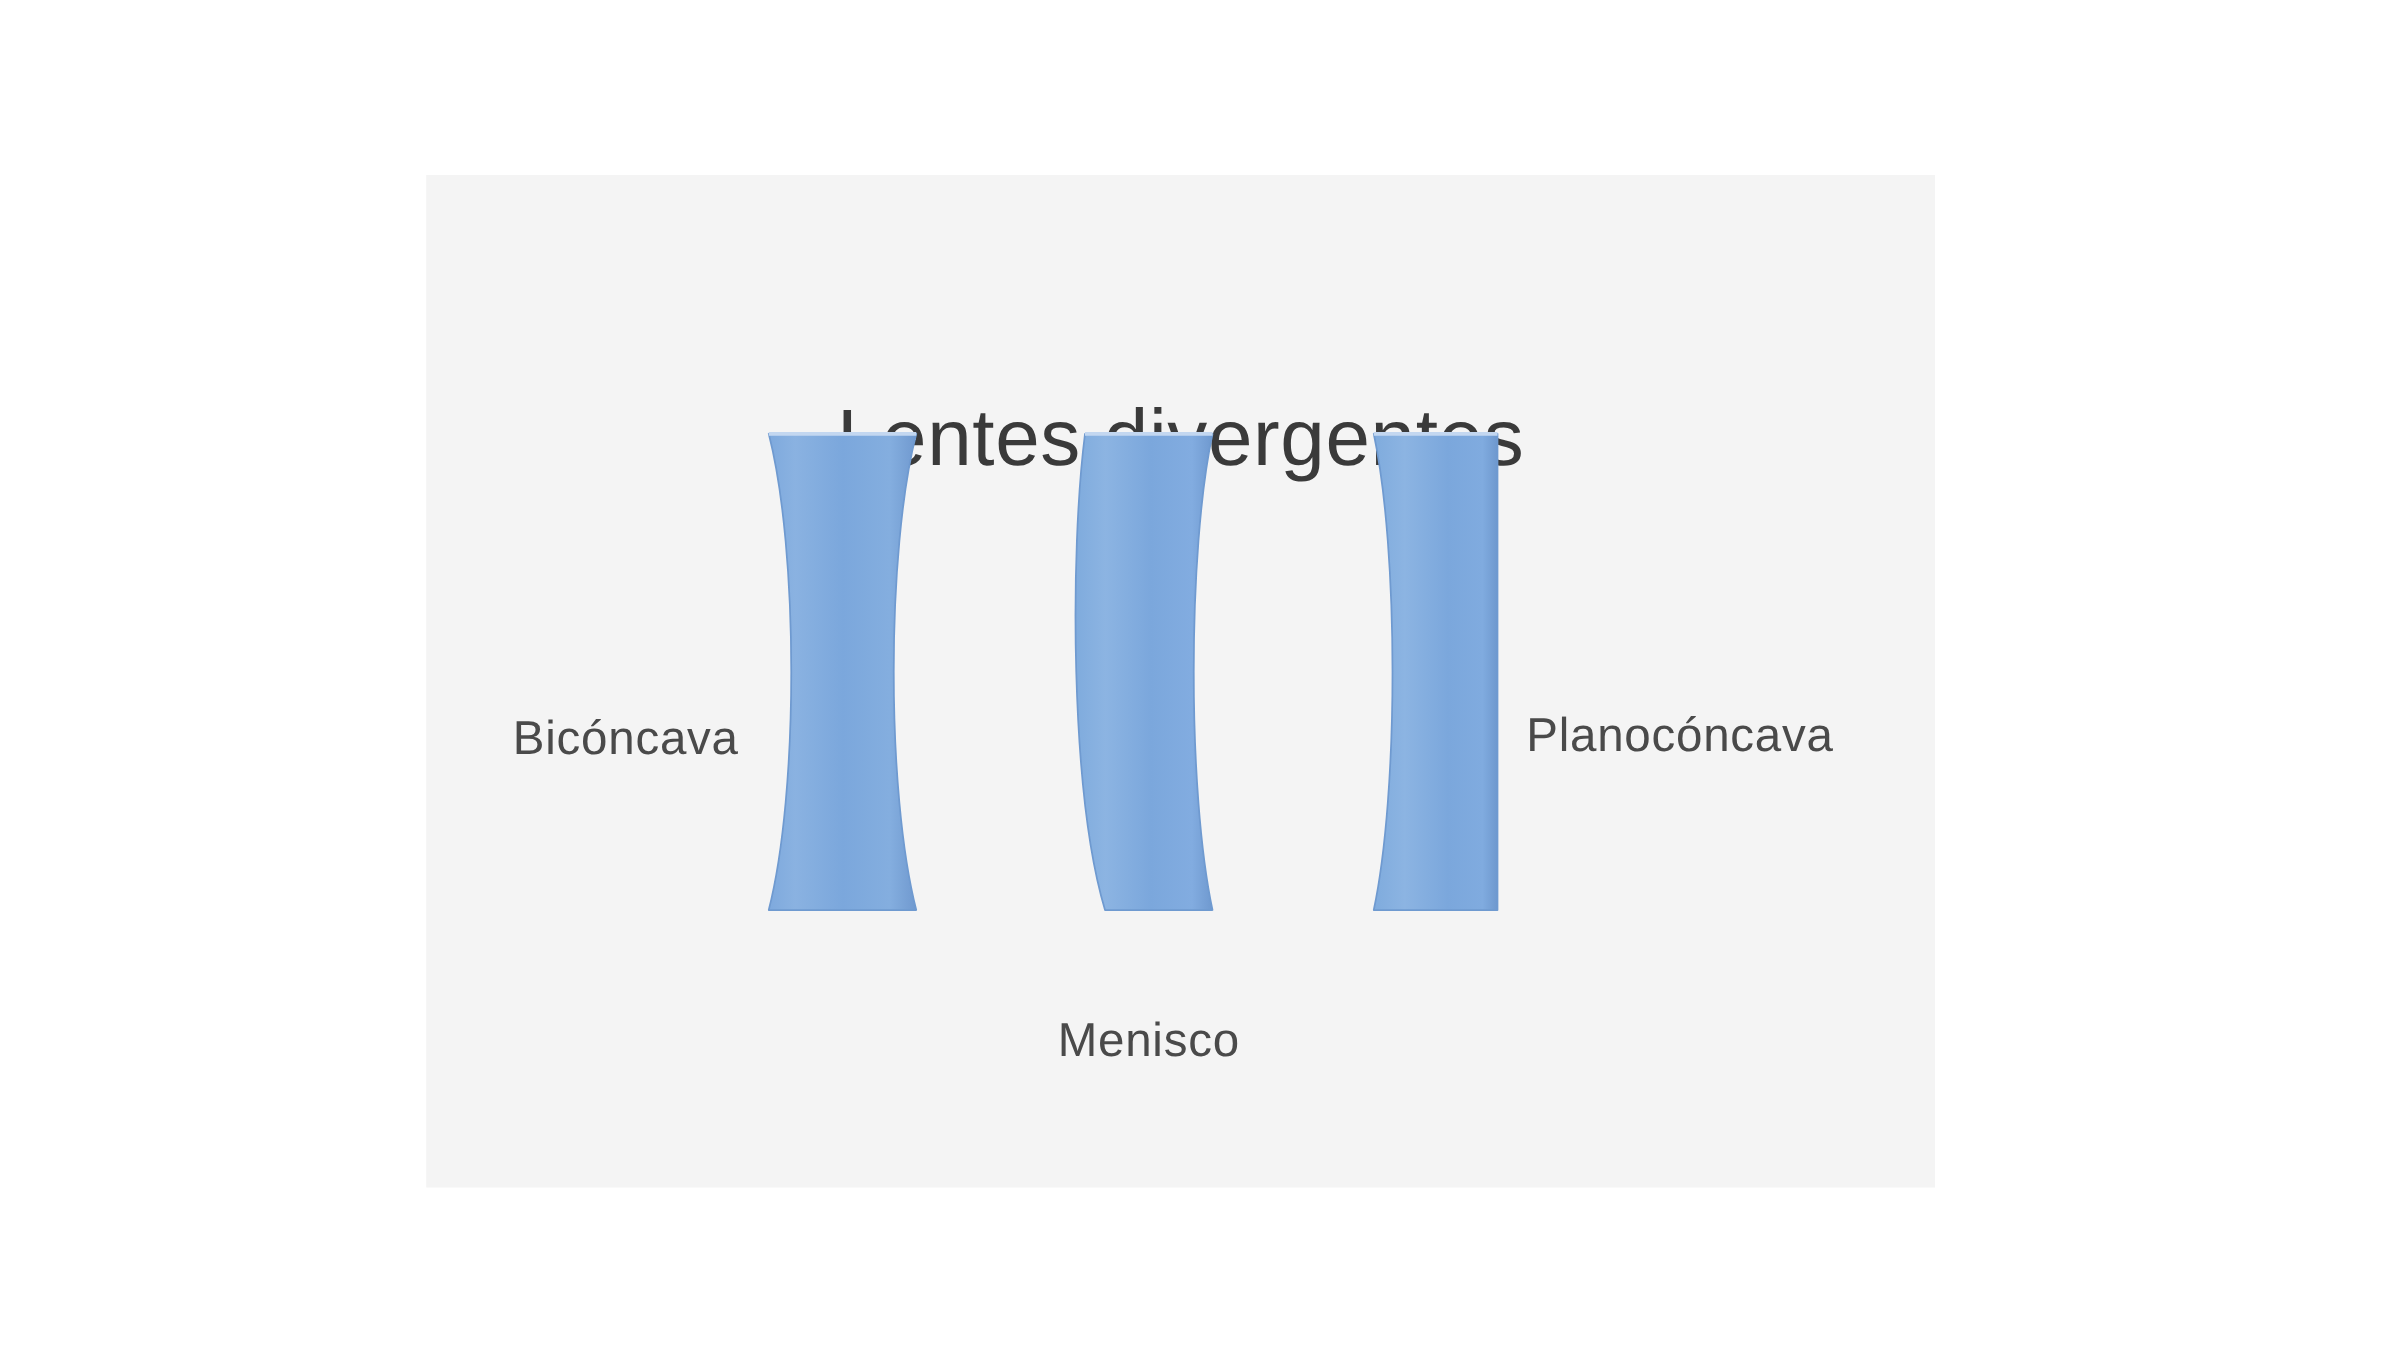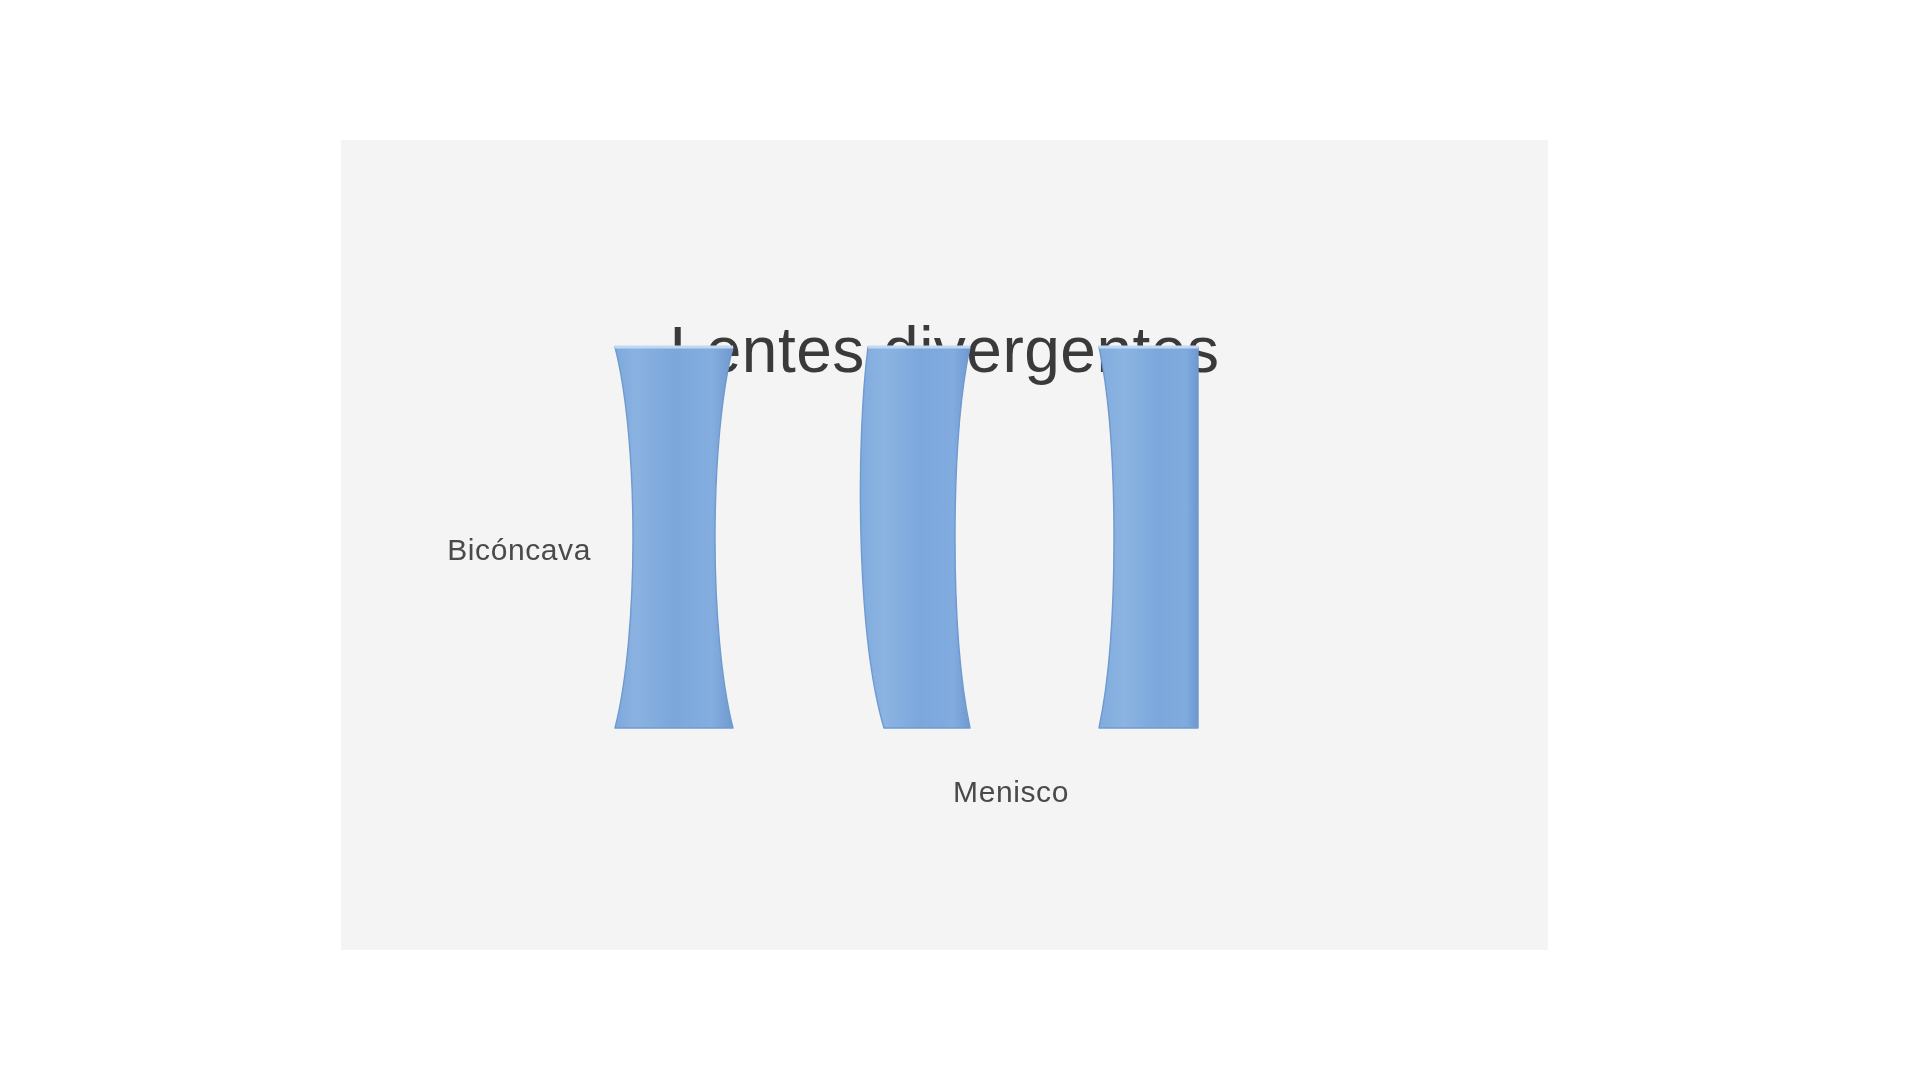--- a/index.html
+++ b/index.html
@@ -64,43 +64,44 @@
   
   #lens-biconcave    { left: 268px; top: 205px; width: 130px; height: 385px; }
   #lens-meniscus     { left: 513px; top: 205px; width: 130px; height: 385px; }
   #lens-planoconcave { left: 750px; top: 205px; width: 115px; height: 385px; }
 
   
   .lens-label {
     position: absolute;
     font-family: "Liberation Sans", sans-serif;
     font-weight: 300;
-    font-size: 30px;
+    font-size: 38px;
     color: #4a4a4a;
     letter-spacing: 0.6px;
     line-height: 1.28;
     white-space: nowrap;
+    margin-top: 36px;
   }
   #label-biconcave {
     left: 0;
     top: 391px;
     width: 250px;
     text-align: right;
   }
   #label-planoconcave {
     left: 880px;
     top: 389px;
     width: 330px;
     text-align: left;
   }
   #label-menisco {
     left: 428px;
     top: 633px;
     width: 300px;
-    text-align: right;
+    text-align: center;
     white-space: normal;
   }
   #label-menisco .line { display: block; }
 </style>
 </head>
 <body>
 
 <div id="figure-root">
 
   <div class="diagram-panel">
@@ -162,20 +163,21 @@
         <path d="M 8,2
                  L 107,2
                  L 107,383
                  L 8,383
                  C 28,289 28,96 8,2 Z" fill="url(#gradPlano)" stroke="#6f9ad0" stroke-width="1.4" stroke-linejoin="round"></path>
         <path d="M 8,2 L 107,2" stroke="#c3d7f0" stroke-width="3" fill="none"></path>
       </svg>
 
       <div id="label-biconcave" class="lens-label">Bicóncava</div>
 
+      <div id="label-planoconcave" class="lens-label">Planocóncava</div>
 
       <div id="label-menisco" class="lens-label">
         <span class="line">Menisco</span>
       </div>
 
     </div>
   </div>
 </div>
 
 </body></html>

